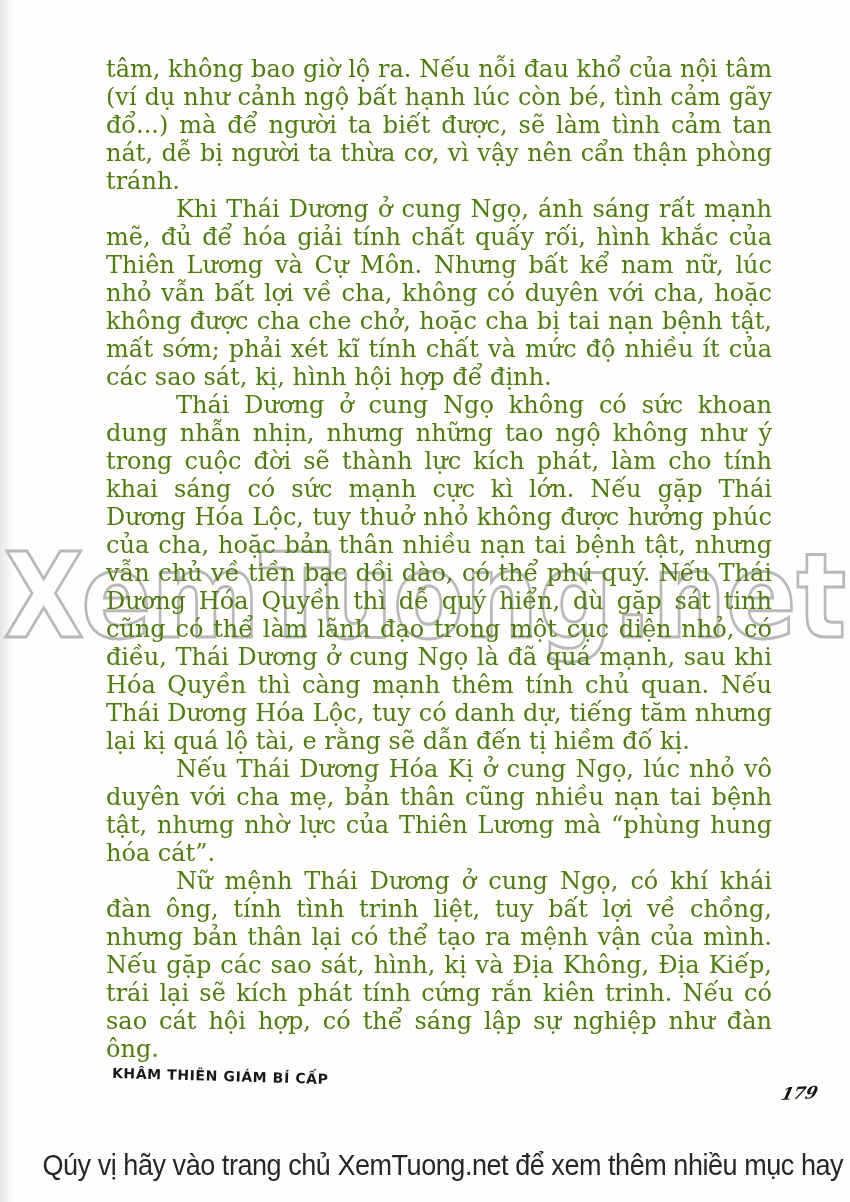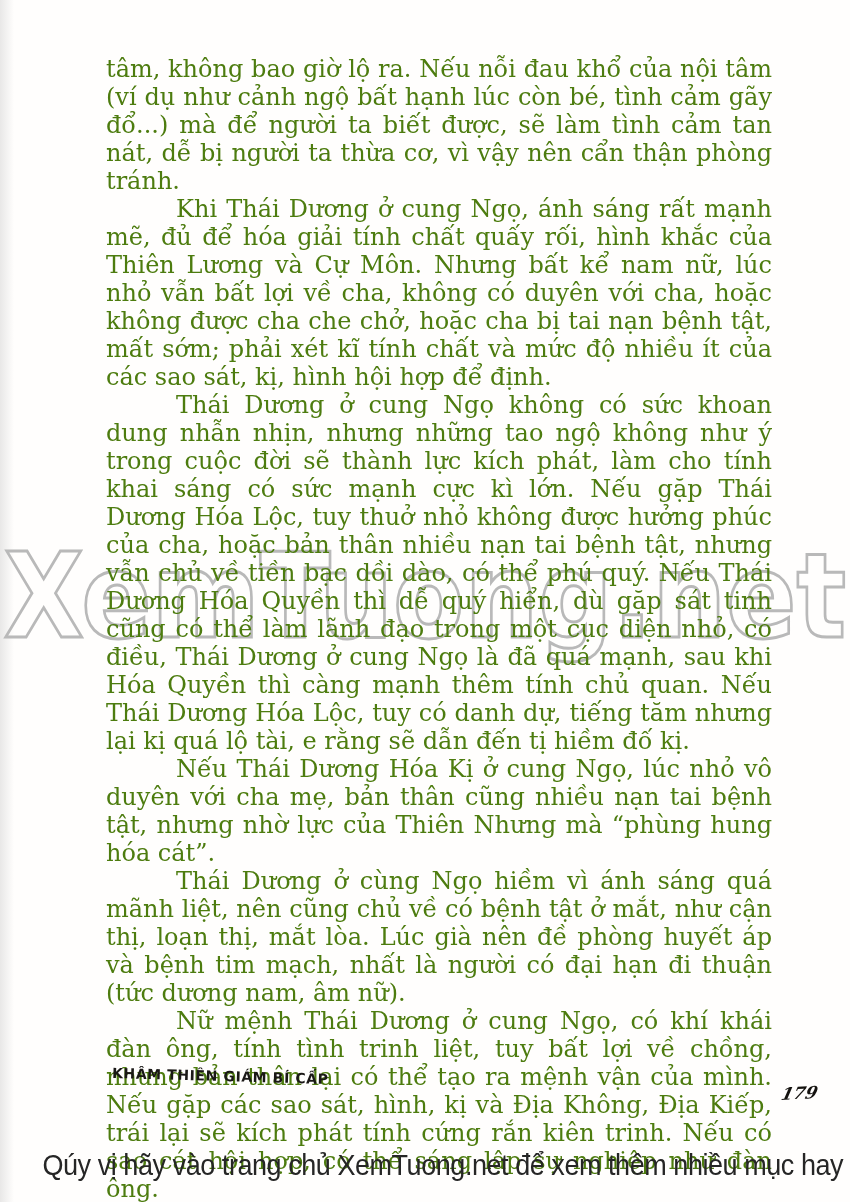--- a/index.html
+++ b/index.html
@@ -107,22 +107,21 @@
 <div class="page">
 
   <div class="edge-shadow"></div>
 
   <div class="watermark">XemTuong.net</div>
 
   <main class="content">
     <p class="para first">tâm, không bao giờ lộ ra. Nếu nỗi đau khổ của nội tâm (ví dụ như cảnh ngộ bất hạnh lúc còn bé, tình cảm gãy đổ...) mà để người ta biết được, sẽ làm tình cảm tan nát, dễ bị người ta thừa cơ, vì vậy nên cẩn thận phòng tránh.</p>
     <p class="para">Khi Thái Dương ở cung Ngọ, ánh sáng rất mạnh mẽ, đủ để hóa giải tính chất quấy rối, hình khắc của Thiên Lương và Cự Môn. Nhưng bất kể nam nữ, lúc nhỏ vẫn bất lợi về cha, không có duyên với cha, hoặc không được cha che chở, hoặc cha bị tai nạn bệnh tật, mất sớm; phải xét kĩ tính chất và mức độ nhiều ít của các sao sát, kị, hình hội hợp để định.</p>
     <p class="para">Thái Dương ở cung Ngọ không có sức khoan dung nhẫn nhịn, nhưng những tao ngộ không như ý trong cuộc đời sẽ thành lực kích phát, làm cho tính khai sáng có sức mạnh cực kì lớn. Nếu gặp Thái Dương Hóa Lộc, tuy thuở nhỏ không được hưởng phúc của cha, hoặc bản thân nhiều nạn tai bệnh tật, nhưng vẫn chủ về tiền bạc dồi dào, có thể phú quý. Nếu Thái Dương Hóa Quyền thì dễ quý hiển, dù gặp sát tinh cũng có thể làm lãnh đạo trong một cục diện nhỏ, có điều, Thái Dương ở cung Ngọ là đã quá mạnh, sau khi Hóa Quyền thì càng mạnh thêm tính chủ quan. Nếu Thái Dương Hóa Lộc, tuy có danh dự, tiếng tăm nhưng lại kị quá lộ tài, e rằng sẽ dẫn đến tị hiềm đố kị.</p>
-    <p class="para">Nếu Thái Dương Hóa Kị ở cung Ngọ, lúc nhỏ vô duyên với cha mẹ, bản thân cũng nhiều nạn tai bệnh tật, nhưng nhờ lực của Thiên Nhưng mà “phùng hung hóa cát”.</p>
-    <p class="para">Thái Dương ở cùng Ngọ hiềm vì ánh sáng quá mãnh liệt, nên cũng chủ về có bệnh tật ở mắt, như cận thị, loạn thị, mắt lòa. Lúc già nên đề phòng huyết áp và bệnh tim mạch, nhất là người có đại hạn đi thuận (tức dương nam, âm nữ).</p>
+    <p class="para">Nếu Thái Dương Hóa Kị ở cung Ngọ, lúc nhỏ vô duyên với cha mẹ, bản thân cũng nhiều nạn tai bệnh tật, nhưng nhờ lực của Thiên Lương mà “phùng hung hóa cát”.</p>
     <p class="para">Nữ mệnh Thái Dương ở cung Ngọ, có khí khái đàn ông, tính tình trinh liệt, tuy bất lợi về chồng, nhưng bản thân lại có thể tạo ra mệnh vận của mình. Nếu gặp các sao sát, hình, kị và Địa Không, Địa Kiếp, trái lại sẽ kích phát tính cứng rắn kiên trinh. Nếu có sao cát hội hợp, có thể sáng lập sự nghiệp như đàn ông.</p>
   </main>
 
   <div class="footer-title">KHÂM THIÊN GIÁM BÍ CẤP</div>
 
   <div class="page-number">179</div>
 
   <div class="banner">Qúy vị hãy vào trang chủ XemTuong.net để xem thêm nhiều mục hay khác</div>
 
 </div>

